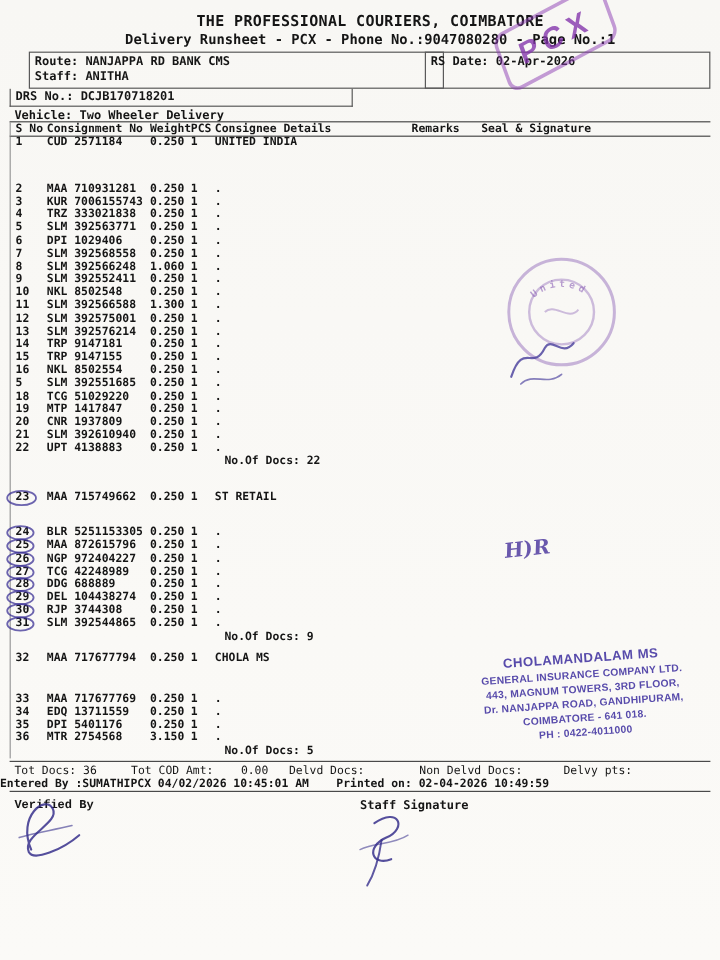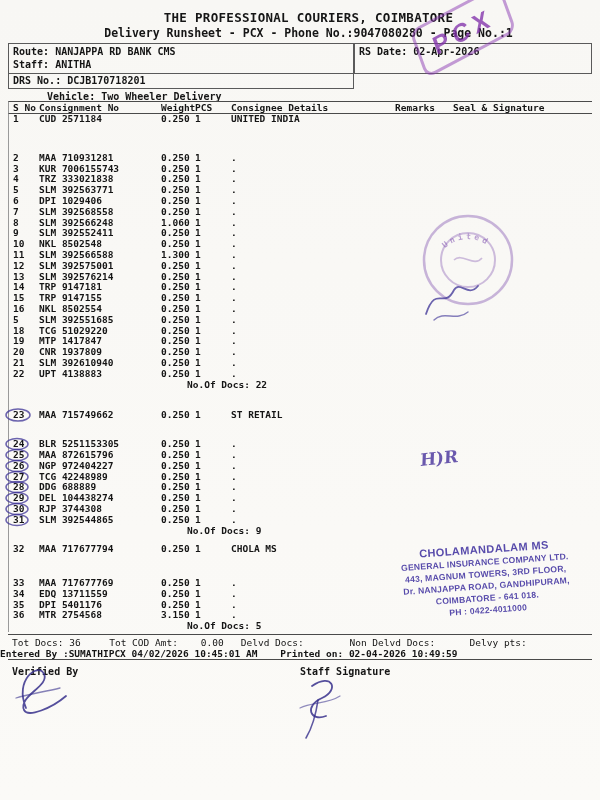--- a/index.html
+++ b/index.html
@@ -2,44 +2,44 @@
 <html><head>
 <meta charset="utf-8">
 <style>
   html,body{margin:0;padding:0;background:#d8d6d2;}
   .page{position:relative;width:600px;height:800px;background:linear-gradient(180deg,#f8f7f4,#fbfaf7);
         font-family:"DejaVu Sans Mono",monospace;color:#151515;overflow:hidden;margin:0 auto;padding-left:17px;}
   .abs{position:absolute;}
   .title{top:10px;left:0;width:100%;text-align:center;font-size:12.5px;font-weight:bold;letter-spacing:.3px;}
   .subtitle{top:26px;left:0;width:100%;text-align:center;font-size:11.5px;font-weight:bold;}
   .infobox{border:1px solid #5a5a5a;font-size:10px;font-weight:bold;line-height:13px;padding:1px 4px;box-sizing:border-box;background:transparent;}
-  #routebox{left:8px;top:43px;width:346px;height:31px;}
+  #routebox{left:24px;top:43px;width:346px;height:31px;}
   #rsbox{left:354px;top:43px;width:238px;height:31px;}
-  #drsbox{left:8px;top:74px;width:346px;height:15px;border-top:none;line-height:12px;}
-  .vehicle{left:12px;top:91px;font-size:10px;font-weight:bold;margin-left:35px;}
+  #drsbox{left:8px;top:74px;width:286px;height:15px;border-top:none;line-height:12px;}
+  .vehicle{left:12px;top:91px;font-size:10px;font-weight:bold;}
   .thead{left:8px;top:101px;width:584px;height:13px;border-top:1px solid #4a4a4a;border-bottom:1px solid #4a4a4a;
          border-left:1px solid #9a9a9a;display:flex;align-items:center;font-size:9.5px;font-weight:bold;
          padding-left:4px;box-sizing:border-box;white-space:pre;}
   .cs{display:inline-block;width:26px;flex:none;}
   .cc{display:inline-block;width:86px;flex:none;}
-  .cw{display:inline-block;width:34px;flex:none;margin-left:36px;}
-  .cp{display:inline-block;width:36px;flex:none;}
+  .cw{display:inline-block;width:34px;flex:none;}
+  .cp{display:inline-block;width:20px;flex:none;}
   .cnh{display:inline-block;width:164px;flex:none;}
   .cr{display:inline-block;width:58px;flex:none;}
   .cseal{flex:1;}
   #rows{left:8px;top:114px;width:584px;border-left:1px solid #9a9a9a;padding-left:4px;box-sizing:border-box;}
   .trow{display:flex;height:10.8px;line-height:10.8px;font-size:9.5px;font-weight:bold;white-space:pre;}
   .trow .cn{flex:1;}
   .docs-row{height:10.8px;line-height:10.8px;font-size:9.5px;font-weight:bold;padding-left:174px;white-space:pre;}
   .row-gap{width:100%;}
   .rule{left:8px;width:584px;height:0;border-top:1px solid #4a4a4a;}
   #rule1{top:634px;}#rule2{top:659px;}
   .totline{left:12px;top:637px;font-size:9.5px;font-weight:normal;white-space:pre;}
   .entline{left:0;top:648px;font-size:9.5px;font-weight:bold;white-space:pre;}
-  .verif{left:12px;top:666px;font-size:10px;font-weight:bold;}
+  .verif{left:12px;top:666px;font-size:10px;font-weight:bold;font-family:Liberation Mono, monospace;}
   .staffsig{left:300px;top:666px;font-size:10px;font-weight:bold;}
   
   .pcx-stamp{left:412px;top:6px;width:96px;height:44px;border:3px solid rgba(140,60,180,.5);border-radius:10px;
              transform:rotate(-28deg) skewX(-8deg);display:flex;align-items:center;justify-content:center;
              font-family:"Liberation Sans",sans-serif;font-weight:bold;font-size:25px;letter-spacing:5px;
              color:rgba(130,50,170,.78);}
   .circ-stamp{left:420px;top:212px;pointer-events:none;}
   .sig1{left:416px;top:278px;pointer-events:none;}
   .hrnote{left:420px;top:448px;font-size:17px;font-family:"DejaVu Serif",serif;color:rgba(80,60,160,.85);
           transform:rotate(-6deg) skewX(-8deg);font-weight:bold;}

